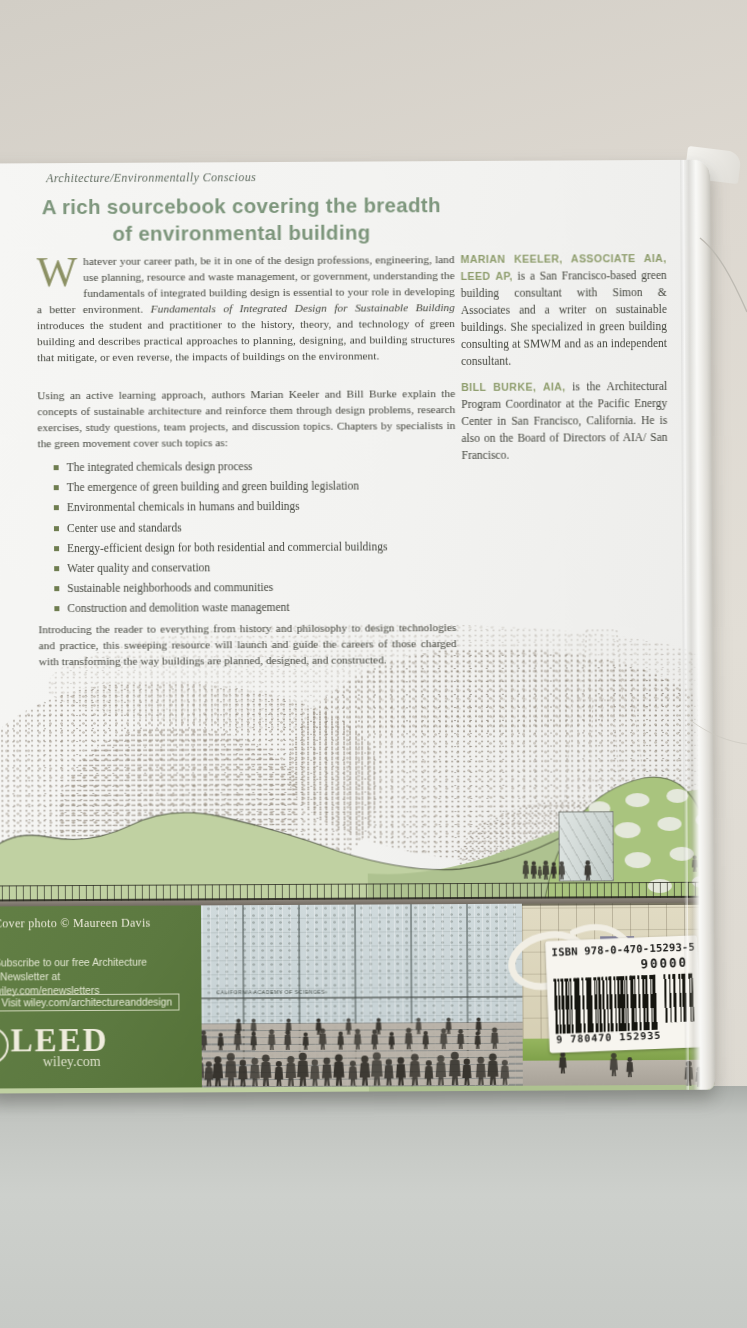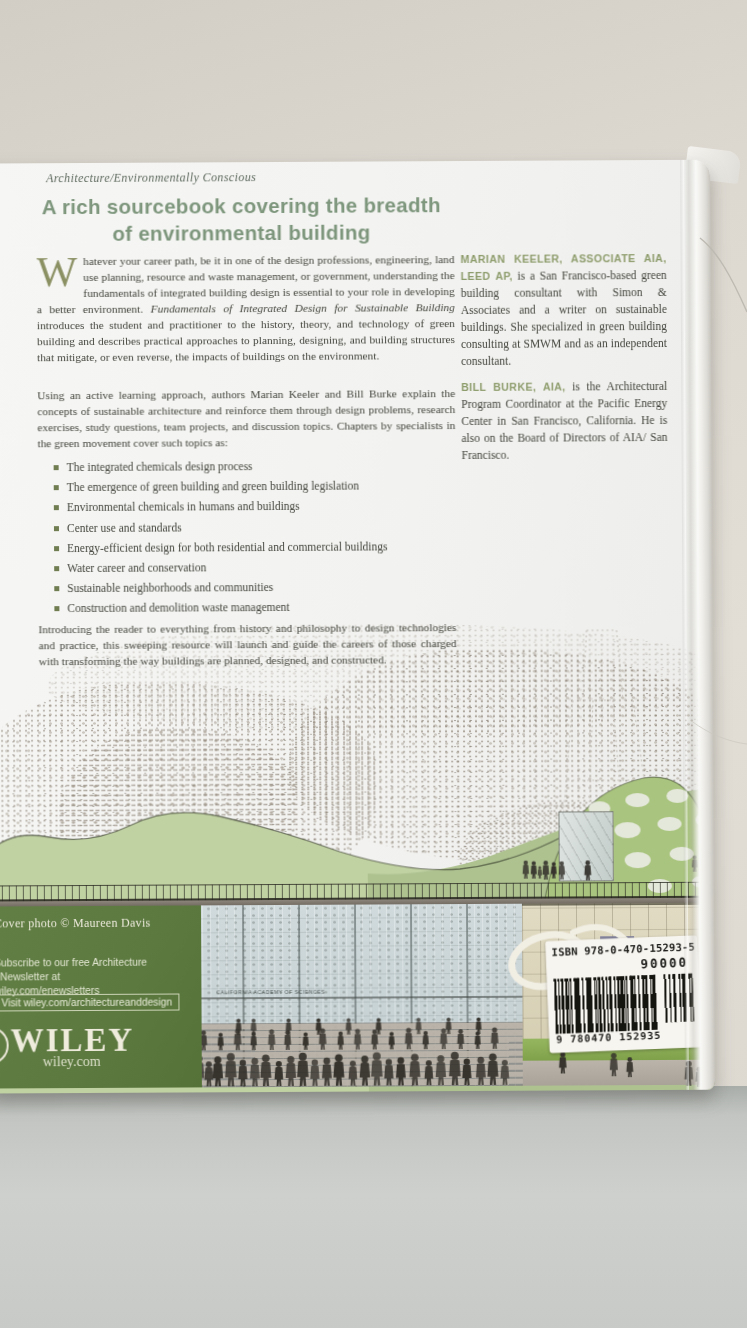--- a/index.html
+++ b/index.html
@@ -158,21 +158,21 @@
         <span>Center use and standards</span>
       </li>
 
       <li>
         <span class="sq"></span>
         <span>Energy-efficient design for both residential and commercial buildings</span>
       </li>
 
       <li>
         <span class="sq"></span>
-        <span>Water career and conservation</span>
+        <span>Water quality and conservation</span>
       </li>
 
       <li>
         <span class="sq"></span>
         <span>Sustainable neighborhoods and communities</span>
       </li>
 
       <li>
         <span class="sq"></span>
         <span>Construction and demolition waste management</span>
@@ -320,21 +320,21 @@
 
   <div class="abs panel">
     <div class="abs credit">Cover photo © Maureen Davis</div>
     <div class="abs news">
       <span style="display:block">Subscribe to our free Architecture eNewsletter at</span>
       <span style="display:block">wiley.com/enewsletters</span>
     </div>
     <div class="abs visit">Visit wiley.com/architectureanddesign</div>
     <div class="abs logo-row">
       <div class="wiley-mark">❉</div>
-      <div class="wiley-word">WILEY</div>
+      <div class="wiley-word">LEED</div>
       <div class="wiley-url">wiley.com</div>
     </div>
   </div>
 
   <div class="abs isbn">
     <div class="abs isbn-line">ISBN 978-0-470-15293-5</div>
     <div class="abs isbn-price">90000</div>
     <div class="abs bc-main"></div>
     <div class="abs bc-addon"></div>
     <div class="abs bc-num">9 780470 152935</div>

